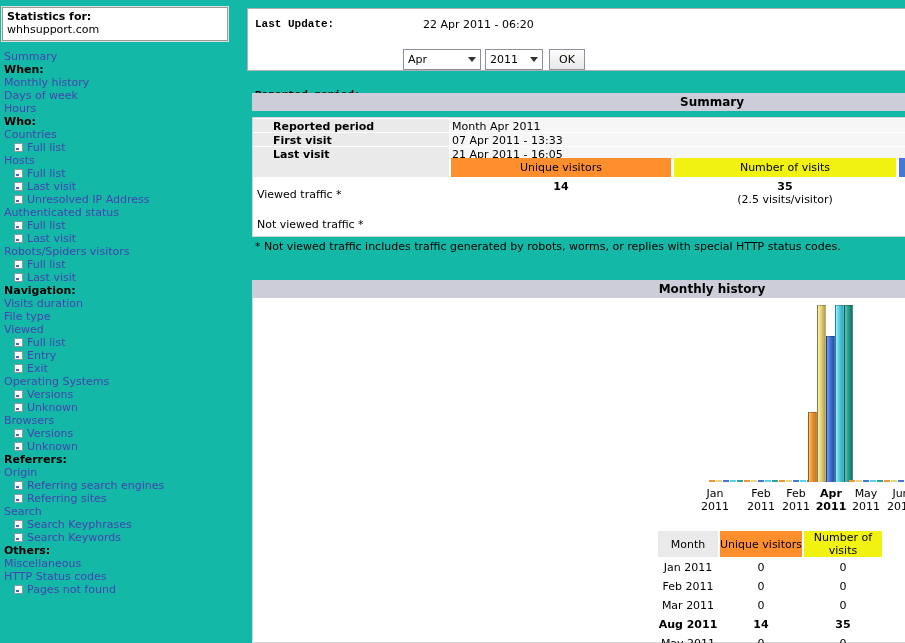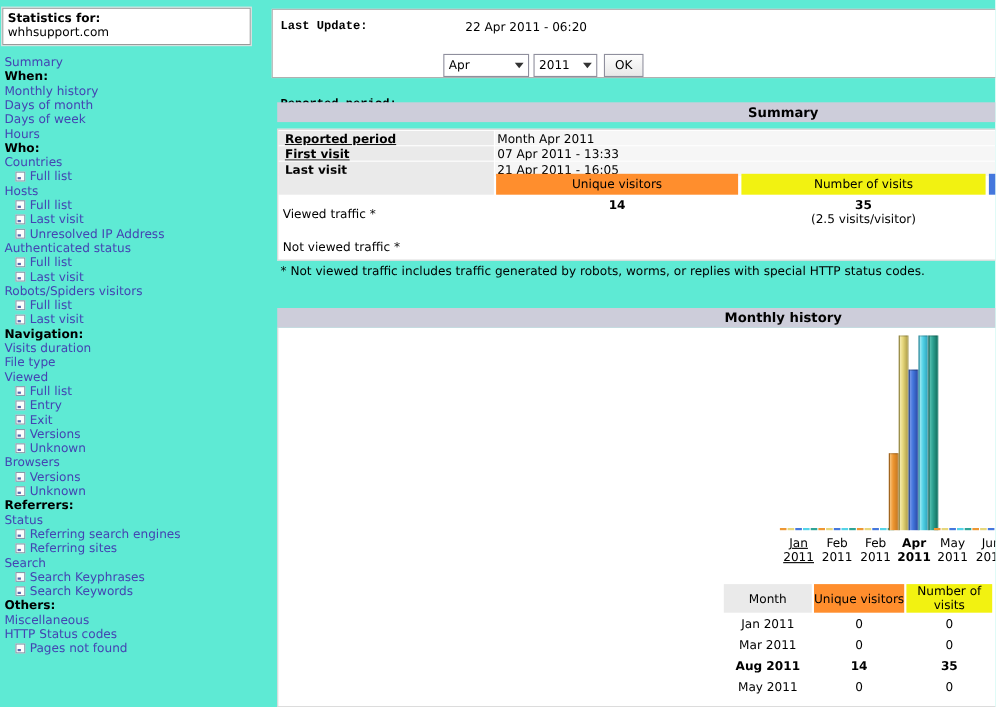--- a/index.html
+++ b/index.html
@@ -1,20 +1,20 @@
 <!DOCTYPE html>
 <html style="--c-titlebg: #CDCDDA; --c-labelbg: #EAEAEA; --c-valuebg: #F6F6F6; --c-uvbg: #FF8E2D; --c-nvbg: #F2F211; --c-pgbg: #4477DD; --c-link: #4444B2;"><head>
 <meta charset="utf-8">
 <style>
   * { margin:0; padding:0; box-sizing:border-box; }
   html,body { background:#fff; }
   .page {
     position:relative; width:905px; height:643px; overflow:hidden;
     font-family:"DejaVu Sans","Liberation Sans",sans-serif;
-    font-size:11px; color:#000; background:#5eead4;
+    font-size:11px; color:#000; background:#14b8a6;
   }
   
   .sb-box {
     position:absolute; left:2px; top:7px; width:226px; height:34px;
     border:1px solid #9a9a9a; outline:1px solid #e0e0e0; background:#fff;
     padding:2px 4px;
   }
   .sb-box-title { font-weight:bold; }
   .sb-list { position:absolute; left:4px; top:50px; width:240px; }
   .sb-item { line-height:13px; height:13px; white-space:nowrap; }
@@ -59,21 +59,21 @@
     height:18px; line-height:18px; background:var(--c-titlebg,#CDCDDA);
     font-weight:bold; font-size:12px; text-align:center;
   }
   
   .summary { position:absolute; left:252px; top:93px; width:920px; }
   .rowsbox {
     position:absolute; left:0; top:24px; width:918px; height:120px;
     border:1px solid #d4d4d4; background:#fff;
   }
   .cell { position:absolute; overflow:hidden; }
-  .lblcell { background:var(--c-labelbg,#EAEAEA); font-weight:bold; padding:1px 0 0 6px;text-decoration:underline; }
+  .lblcell { background:var(--c-labelbg,#EAEAEA); font-weight:bold; padding:1px 0 0 20px; }
   .valcell { background:var(--c-valuebg,#F6F6F6); padding:1px 0 0 2px; }
   .r1 { top:1px; }  .r2 { top:15px; } .r3 { top:29px; }
   .rowcells { height:13px; }
   .hd-gray   { left:0;     top:40px; width:196px; height:19px; background:var(--c-labelbg,#EAEAEA); }
   .hd-orange { left:198px; top:40px; width:220px; height:19px; background:var(--c-uvbg,#FF8E2D); }
   .hd-yellow { left:421px; top:40px; width:222px; height:19px; background:var(--c-nvbg,#F2F211); }
   .hd-blue   { left:646px; top:40px; width:270px; height:19px; background:var(--c-pgbg,#4477DD); }
   .hdtext { text-align:center; line-height:19px; }
   .viewed-label    { left:0; top:60px; width:196px; height:32px; display:flex; align-items:center; padding-left:4px; }
   .viewed-uv  { left:198px; top:60px; width:220px; height:32px; text-align:center; padding-top:2px; font-weight:bold; }
@@ -94,40 +94,39 @@
   .bar-cyan   { background:linear-gradient(90deg,#a8ecf4,#55d4e8 40%,#2fa8c0); }
   .bar-teal   { background:linear-gradient(90deg,#5cc4b4,#2ea495 40%,#157564); }
   .dashseg { position:absolute; width:6px; height:2px; }
   .mlabel { position:absolute; width:48px; text-align:center; line-height:13px; }
   .mlabel.current { font-weight:bold; }
   
   .mh-table { position:absolute; left:404px; top:249px; border-collapse:separate; border-spacing:2px; }
   .mh-table td, .mh-table th { font-weight:normal; font-size:11px; text-align:center; vertical-align:middle; }
   .mh-table th { height:26px; line-height:13px; }
   .mh-table td { height:17px; }
-  .th-month { width:80px; background:var(--c-labelbg,#EAEAEA); }
+  .th-month { width:60px; background:var(--c-labelbg,#EAEAEA); }
   .th-uv { width:82px; background:var(--c-uvbg,#FF8E2D); }
   .th-nv { width:78px; background:var(--c-nvbg,#F2F211); }
   .mh-table tr.current td { font-weight:bold; }
 </style>
 </head>
 <body>
 
 <div class="page">
 
   <div class="sb-box">
     <div class="sb-box-title">Statistics for:</div>
     <div class="sb-box-domain">whhsupport.com</div>
   </div>
 
   <nav class="sb-list" id="sidebar-list">
       <div class="sb-item sb-link"><span class="link">Summary</span></div>
       <div class="sb-item sb-header sb-header">When:</div>
       <div class="sb-item sb-link"><span class="link">Monthly history</span></div>
-      <div class="sb-item sb-link"><span class="link">Days of month</span></div>
       <div class="sb-item sb-link"><span class="link">Days of week</span></div>
       <div class="sb-item sb-link"><span class="link">Hours</span></div>
       <div class="sb-item sb-header sb-header">Who:</div>
       <div class="sb-item sb-link"><span class="link">Countries</span></div>
       <div class="sb-item sb-sub"><span class="mini-icon"></span><span class="link">Full list</span></div>
       <div class="sb-item sb-link"><span class="link">Hosts</span></div>
       <div class="sb-item sb-sub"><span class="mini-icon"></span><span class="link">Full list</span></div>
       <div class="sb-item sb-sub"><span class="mini-icon"></span><span class="link">Last visit</span></div>
       <div class="sb-item sb-sub"><span class="mini-icon"></span><span class="link">Unresolved IP Address</span></div>
       <div class="sb-item sb-link"><span class="link">Authenticated status</span></div>
@@ -136,27 +135,28 @@
       <div class="sb-item sb-link"><span class="link">Robots/Spiders visitors</span></div>
       <div class="sb-item sb-sub"><span class="mini-icon"></span><span class="link">Full list</span></div>
       <div class="sb-item sb-sub"><span class="mini-icon"></span><span class="link">Last visit</span></div>
       <div class="sb-item sb-header sb-header">Navigation:</div>
       <div class="sb-item sb-link"><span class="link">Visits duration</span></div>
       <div class="sb-item sb-link"><span class="link">File type</span></div>
       <div class="sb-item sb-link"><span class="link">Viewed</span></div>
       <div class="sb-item sb-sub"><span class="mini-icon"></span><span class="link">Full list</span></div>
       <div class="sb-item sb-sub"><span class="mini-icon"></span><span class="link">Entry</span></div>
       <div class="sb-item sb-sub"><span class="mini-icon"></span><span class="link">Exit</span></div>
+      <div class="sb-item sb-link"><span class="link">Operating Systems</span></div>
       <div class="sb-item sb-sub"><span class="mini-icon"></span><span class="link">Versions</span></div>
       <div class="sb-item sb-sub"><span class="mini-icon"></span><span class="link">Unknown</span></div>
       <div class="sb-item sb-link"><span class="link">Browsers</span></div>
       <div class="sb-item sb-sub"><span class="mini-icon"></span><span class="link">Versions</span></div>
       <div class="sb-item sb-sub"><span class="mini-icon"></span><span class="link">Unknown</span></div>
       <div class="sb-item sb-header sb-header">Referrers:</div>
-      <div class="sb-item sb-link"><span class="link">Status</span></div>
+      <div class="sb-item sb-link"><span class="link">Origin</span></div>
       <div class="sb-item sb-sub"><span class="mini-icon"></span><span class="link">Referring search engines</span></div>
       <div class="sb-item sb-sub"><span class="mini-icon"></span><span class="link">Referring sites</span></div>
       <div class="sb-item sb-link"><span class="link">Search</span></div>
       <div class="sb-item sb-sub"><span class="mini-icon"></span><span class="link">Search Keyphrases</span></div>
       <div class="sb-item sb-sub"><span class="mini-icon"></span><span class="link">Search Keywords</span></div>
       <div class="sb-item sb-header sb-header">Others:</div>
       <div class="sb-item sb-link"><span class="link">Miscellaneous</span></div>
       <div class="sb-item sb-link"><span class="link">HTTP Status codes</span></div>
       <div class="sb-item sb-sub"><span class="mini-icon"></span><span class="link">Pages not found</span></div>
     </nav>
@@ -205,21 +205,21 @@
 
   <div class="monthly">
     <div class="sec-title">Monthly history</div>
     <div class="monthly-content"></div>
     <div id="chart-layer">
         <div class="dashseg" style="left: 457px; top: 200px; background: rgb(238, 151, 51);"></div>
         <div class="dashseg" style="left: 464px; top: 200px; background: rgb(230, 215, 124);"></div>
         <div class="dashseg" style="left: 471px; top: 200px; background: rgb(68, 119, 221);"></div>
         <div class="dashseg" style="left: 478px; top: 200px; background: rgb(85, 212, 232);"></div>
         <div class="dashseg" style="left: 485px; top: 200px; background: rgb(46, 164, 149);"></div>
-        <div class="mlabel" style="left: 450px; top: 207px; text-decoration: underline;">
+        <div class="mlabel" style="left: 439px; top: 207px;">
           <div>Jan</div>
           <div>2011</div>
         </div>
         <div class="dashseg" style="left: 492px; top: 200px; background: rgb(238, 151, 51);"></div>
         <div class="dashseg" style="left: 499px; top: 200px; background: rgb(230, 215, 124);"></div>
         <div class="dashseg" style="left: 506px; top: 200px; background: rgb(68, 119, 221);"></div>
         <div class="dashseg" style="left: 513px; top: 200px; background: rgb(85, 212, 232);"></div>
         <div class="dashseg" style="left: 520px; top: 200px; background: rgb(46, 164, 149);"></div>
         <div class="mlabel" style="left: 485px; top: 207px;">
           <div>Feb</div>
@@ -268,20 +268,25 @@
           <th class="th-nv">Number of visits</th>
         </tr>
       </thead>
       <tbody id="mh-tbody">
           <tr>
             <td>Jan 2011</td>
             <td>0</td>
             <td>0</td>
           </tr>
           <tr>
+            <td>Feb 2011</td>
+            <td>0</td>
+            <td>0</td>
+          </tr>
+          <tr>
             <td>Mar 2011</td>
             <td>0</td>
             <td>0</td>
           </tr>
           <tr class="current">
             <td>Aug 2011</td>
             <td>14</td>
             <td>35</td>
           </tr>
           <tr>

